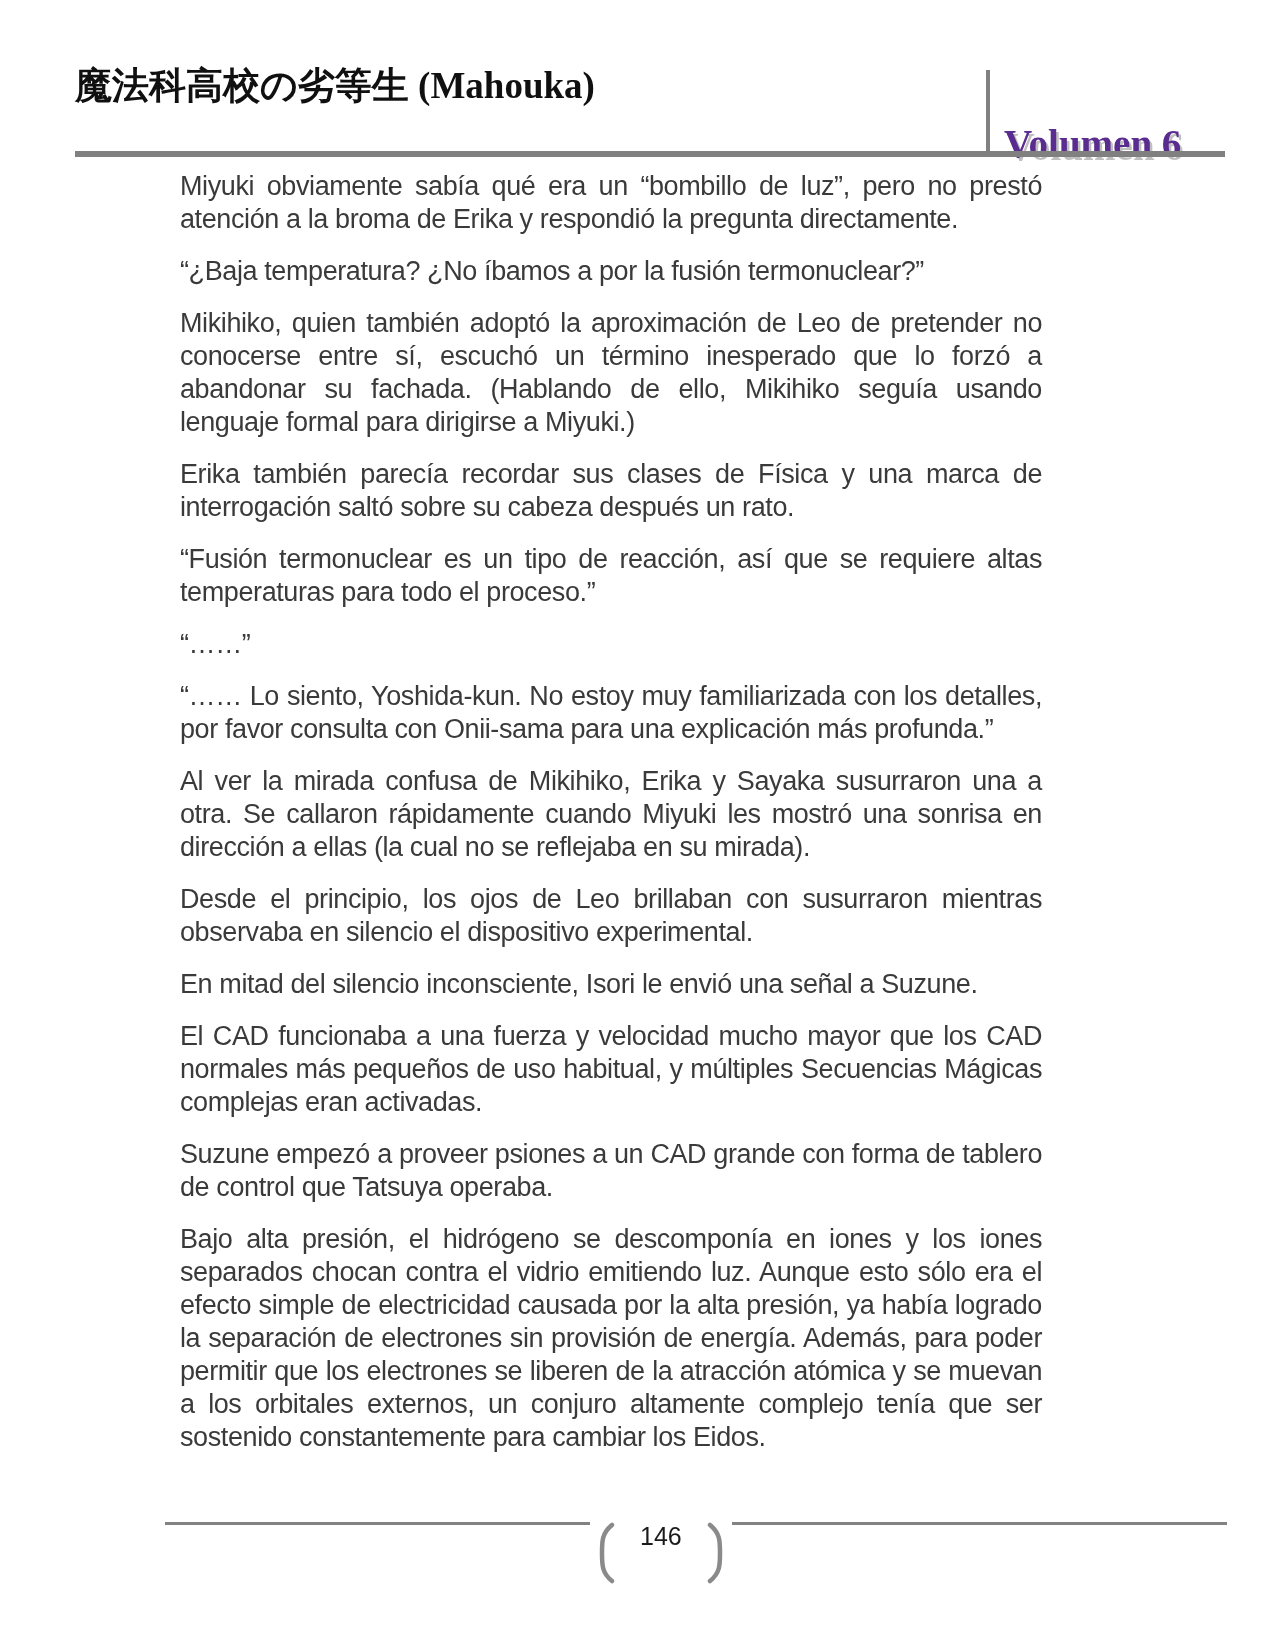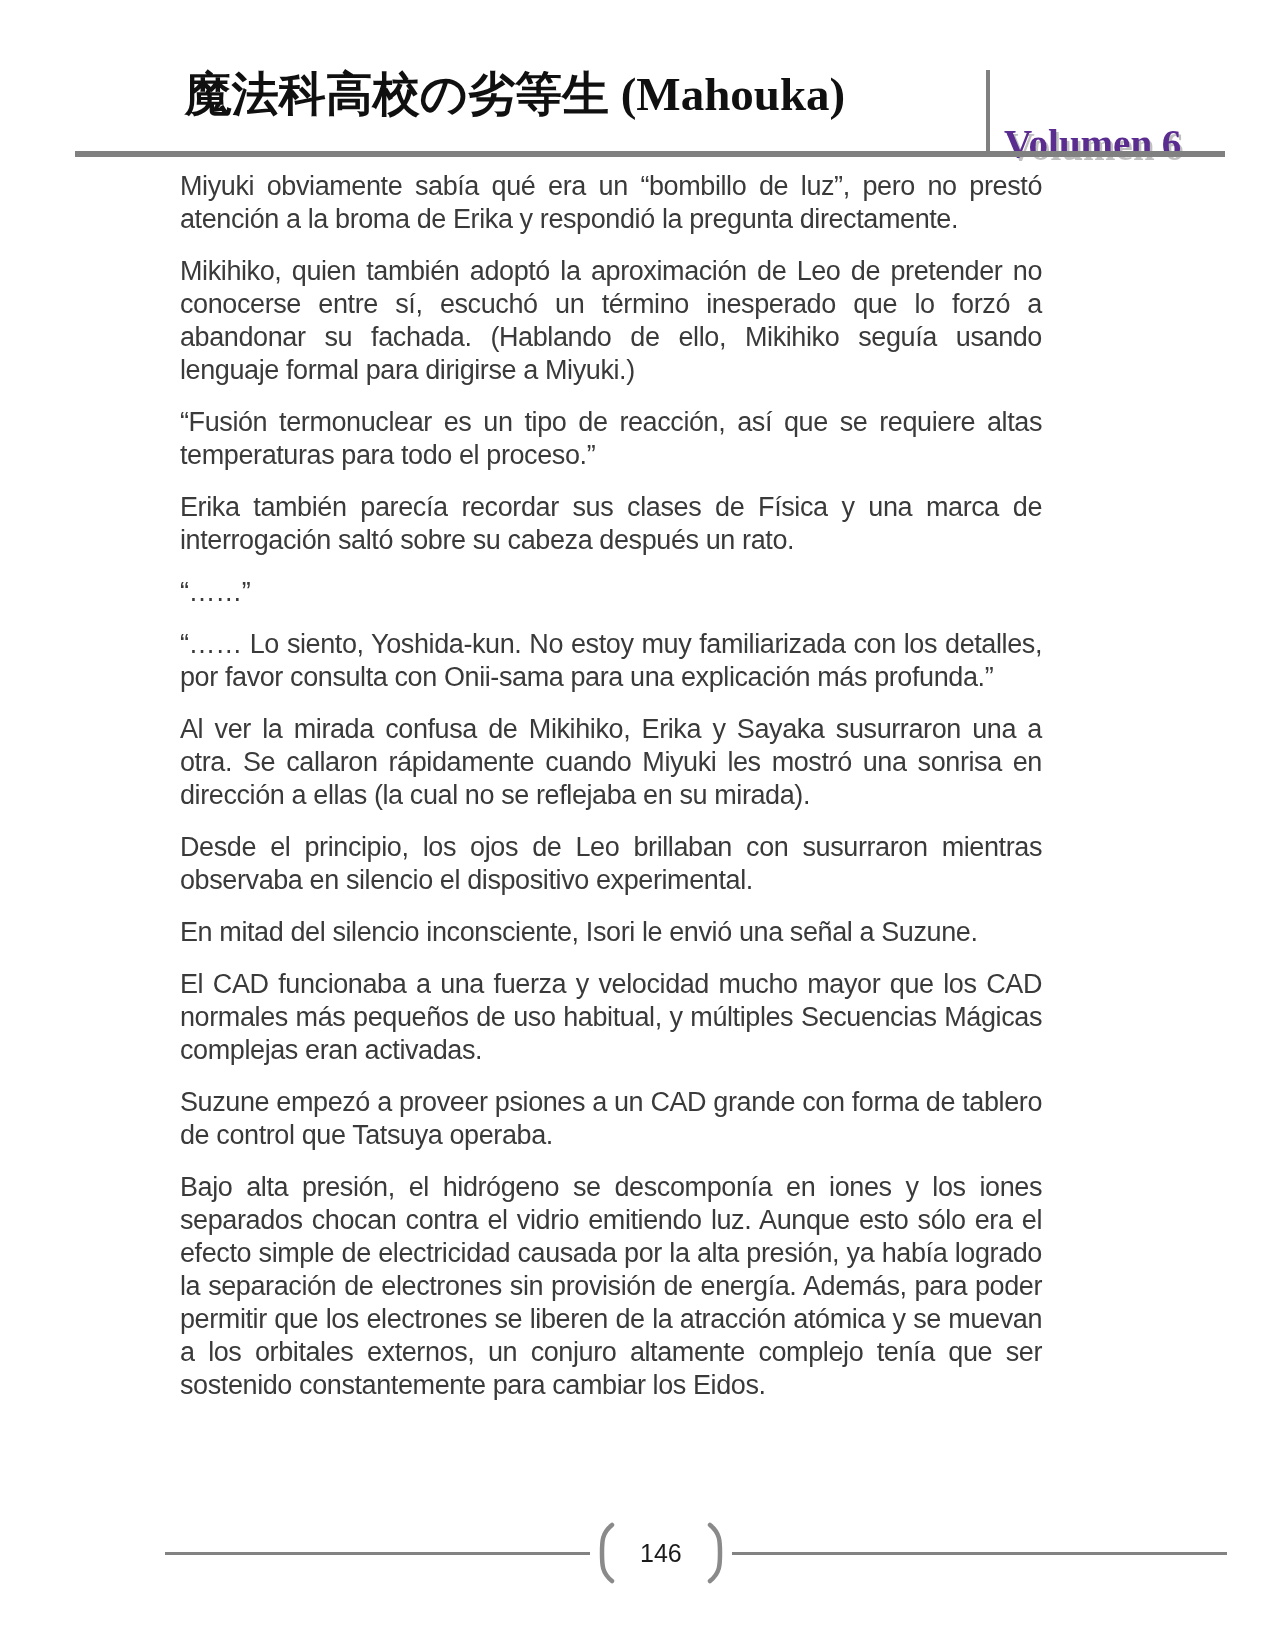--- a/index.html
+++ b/index.html
@@ -13,26 +13,25 @@
     height: 1650px;
     background: #ffffff;
     overflow: hidden;
     font-family: "Liberation Sans", sans-serif;
   }
 
   
   .header-title {
     position: absolute;
     left: 75px;
-    top: 64px;
+    top: 56px;
     width: 880px;
-    text-align: center;
     font-family: "Liberation Serif", "DejaVu Serif", serif;
     font-weight: bold;
-    font-size: 47px;
+    font-size: 37px;
     line-height: 60px;
     color: #101010;
     white-space: nowrap;
   }
   .header-vdivider {
     position: absolute;
     left: 986px;
     top: 70px;
     width: 4px;
     height: 86px;
@@ -75,21 +74,21 @@
     margin: 0 0 19px 12px;
   }
 
   
   .footer {
     position: absolute;
     left: 165px;
     top: 1522px;
     height: 62px;
     display: flex;
-    align-items: center;
+    align-items: flex-start;
   }
   .footer-line-left {
     width: 425px;
     height: 3px;
     background: #828282;
   }
   .footer-line-right {
     width: 495px;
     height: 3px;
     background: #828282;
@@ -113,23 +112,24 @@
   <div class="header-title">魔法科高校の劣等生 (Mahouka)</div>
 
   <div class="header-vdivider"></div>
 
   <div class="header-volume">Volumen 6</div>
 
   <div class="header-rule"></div>
 
   <div class="content">
     <p>Miyuki obviamente sabía qué era un “bombillo de luz”, pero no prestó atención a la broma de Erika y respondió la pregunta directamente.</p>
+    <p>“¿Baja temperatura? ¿No íbamos a por la fusión termonuclear?”</p>
     <p>Mikihiko, quien también adoptó la aproximación de Leo de pretender no conocerse entre sí, escuchó un término inesperado que lo forzó a abandonar su fachada. (Hablando de ello, Mikihiko seguía usando lenguaje formal para dirigirse a Miyuki.)</p>
+    <p>Erika también parecía recordar sus clases de Física y una marca de interrogación saltó sobre su cabeza después un rato.</p>
     <p>“Fusión termonuclear es un tipo de reacción, así que se requiere altas temperaturas para todo el proceso.”</p>
-    <p>Erika también parecía recordar sus clases de Física y una marca de interrogación saltó sobre su cabeza después un rato.</p>
     <p>“……”</p>
     <p>“…… Lo siento, Yoshida-kun. No estoy muy familiarizada con los detalles, por favor consulta con Onii-sama para una explicación más profunda.”</p>
     <p>Al ver la mirada confusa de Mikihiko, Erika y Sayaka susurraron una a otra. Se callaron rápidamente cuando Miyuki les mostró una sonrisa en dirección a ellas (la cual no se reflejaba en su mirada).</p>
     <p>Desde el principio, los ojos de Leo brillaban con susurraron mientras observaba en silencio el dispositivo experimental.</p>
     <p>En mitad del silencio inconsciente, Isori le envió una señal a Suzune.</p>
     <p>El CAD funcionaba a una fuerza y velocidad mucho mayor que los CAD normales más pequeños de uso habitual, y múltiples Secuencias Mágicas complejas eran activadas.</p>
     <p>Suzune empezó a proveer psiones a un CAD grande con forma de tablero de control que Tatsuya operaba.</p>
     <p>Bajo alta presión, el hidrógeno se descomponía en iones y los iones separados chocan contra el vidrio emitiendo luz. Aunque esto sólo era el efecto simple de electricidad causada por la alta presión, ya había logrado la separación de electrones sin provisión de energía. Además, para poder permitir que los electrones se liberen de la atracción atómica y se muevan a los orbitales externos, un conjuro altamente complejo tenía que ser sostenido constantemente para cambiar los Eidos.</p>
   </div>
 

